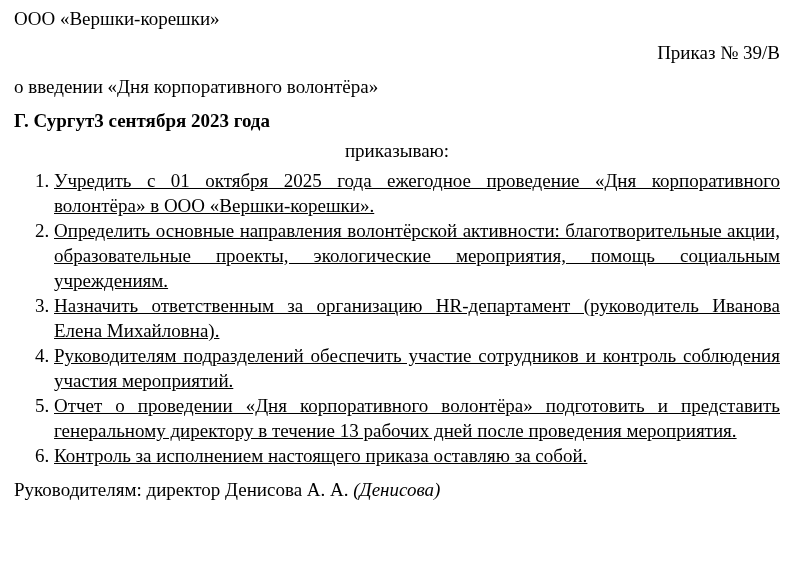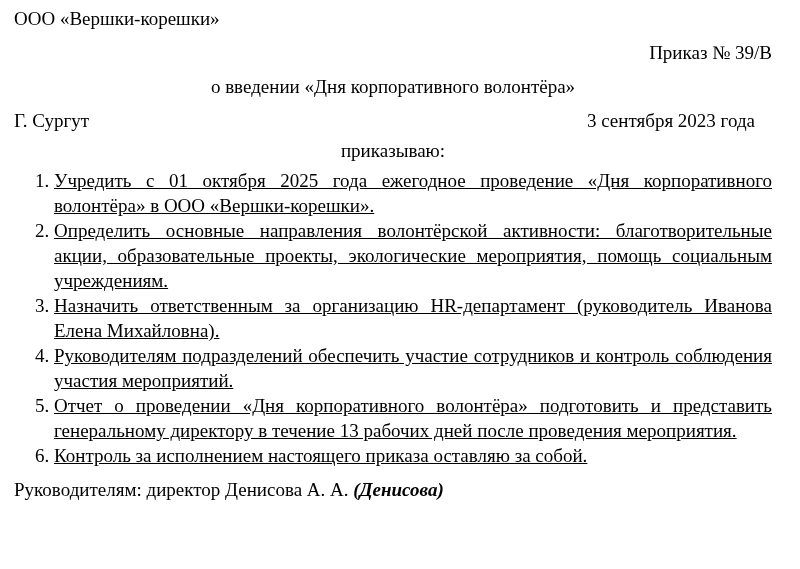--- a/index.html
+++ b/index.html
@@ -14,43 +14,42 @@
     background: #ffffff;
     color: #000000;
     font-family: "Liberation Serif", "DejaVu Serif", serif;
     font-size: 19px;
     line-height: 26px;
   }
   .page {
     box-sizing: border-box;
     width: 800px;
     height: 487px;
-    padding: 6px 28px 0 14px;
+    padding: 6px 20px 0 14px;
   }
   .company {
     margin: 0;
     text-align: left;
   }
   .title {
     margin: 8px 0 0 0;
     text-align: right;
     font-weight: normal;
     font-size: 19px;
   }
   .subtitle {
     margin: 8px 0 0 0;
-    text-align: center;
     font-weight: normal;
     font-size: 19px;
   }
   .meta-row {
-    margin: 8px 17px 0 0;
+    margin: 8px 4px 0 0;
     display: flex;
-    justify-content: space-between;
     align-items: baseline;
+    font-weight: bold;
   }
   .preamble {
     margin: 8px 0 0 0;
     text-align: justify;
     line-height: 29px;
   }
   .decree-word {
     margin: 4px 0 0 0;
     text-align: center;
   }
@@ -62,21 +61,20 @@
   ol.order-list li {
     text-align: justify;
     line-height: 25px;
     text-decoration: underline;
   }
   .signature {
     margin: 9px 0 0 0;
   }
   .sig-name {
     font-style: italic;
-    font-weight: bold;
   }
 </style>
 </head>
 <body>
 
 <div class="page">
 
   <p class="company">ООО «Вершки-корешки»</p>
 
   <h1 class="title">Приказ № 39/В</h1>

